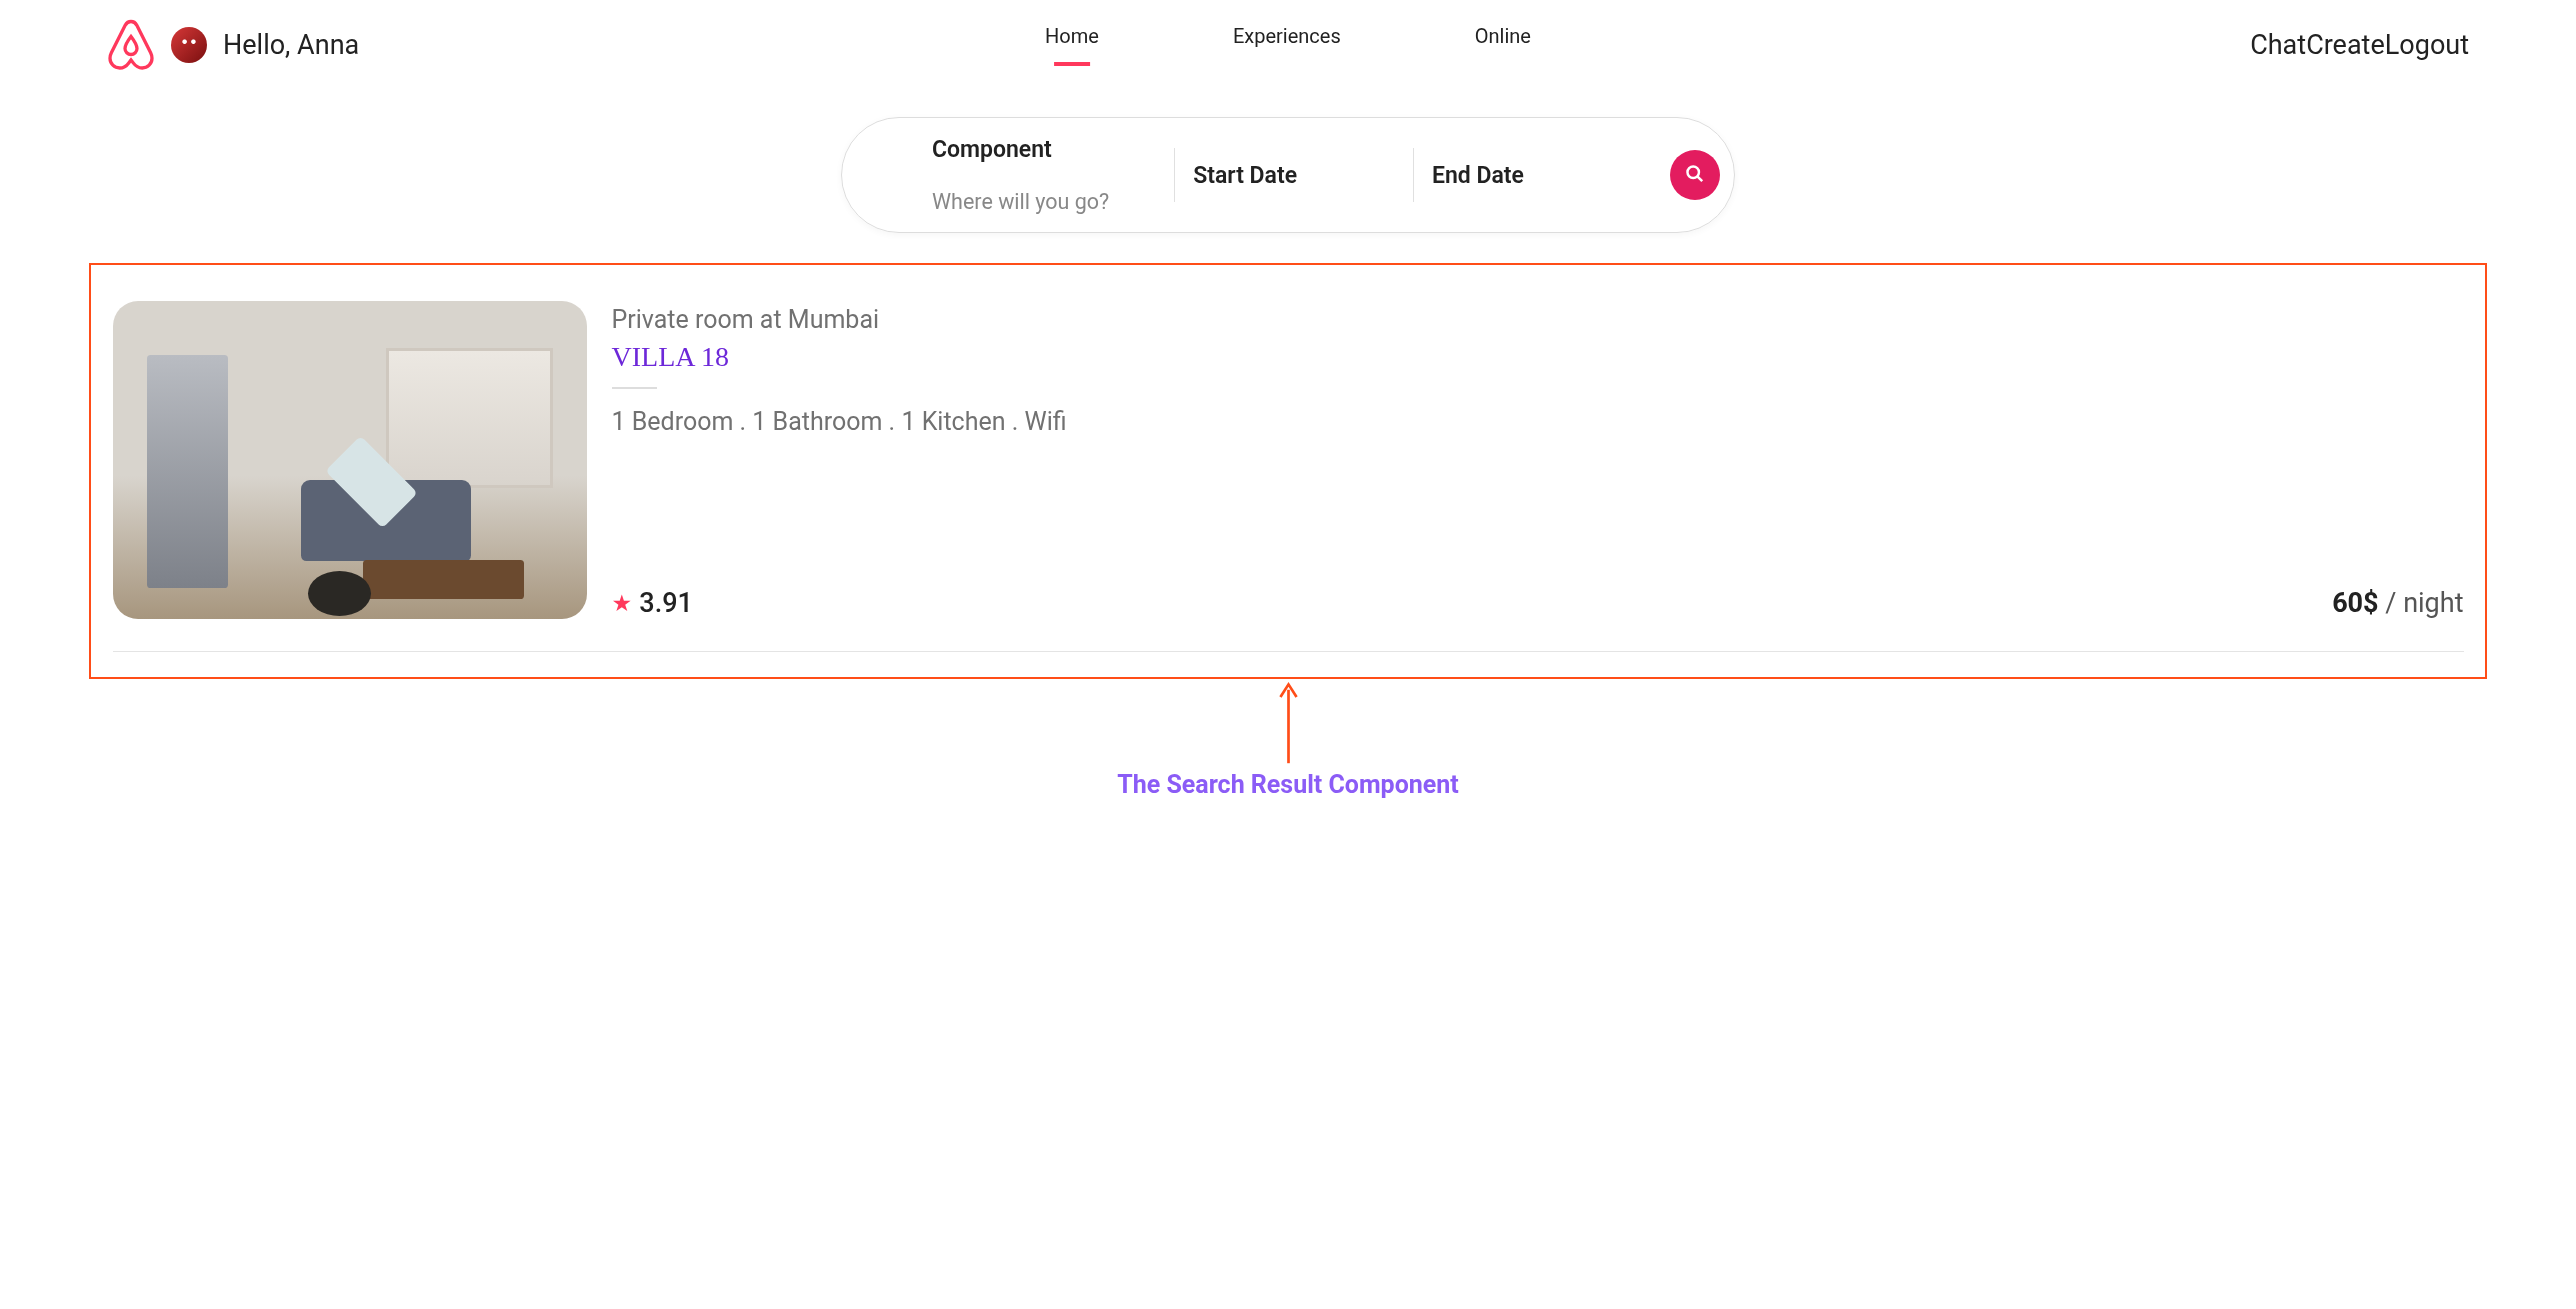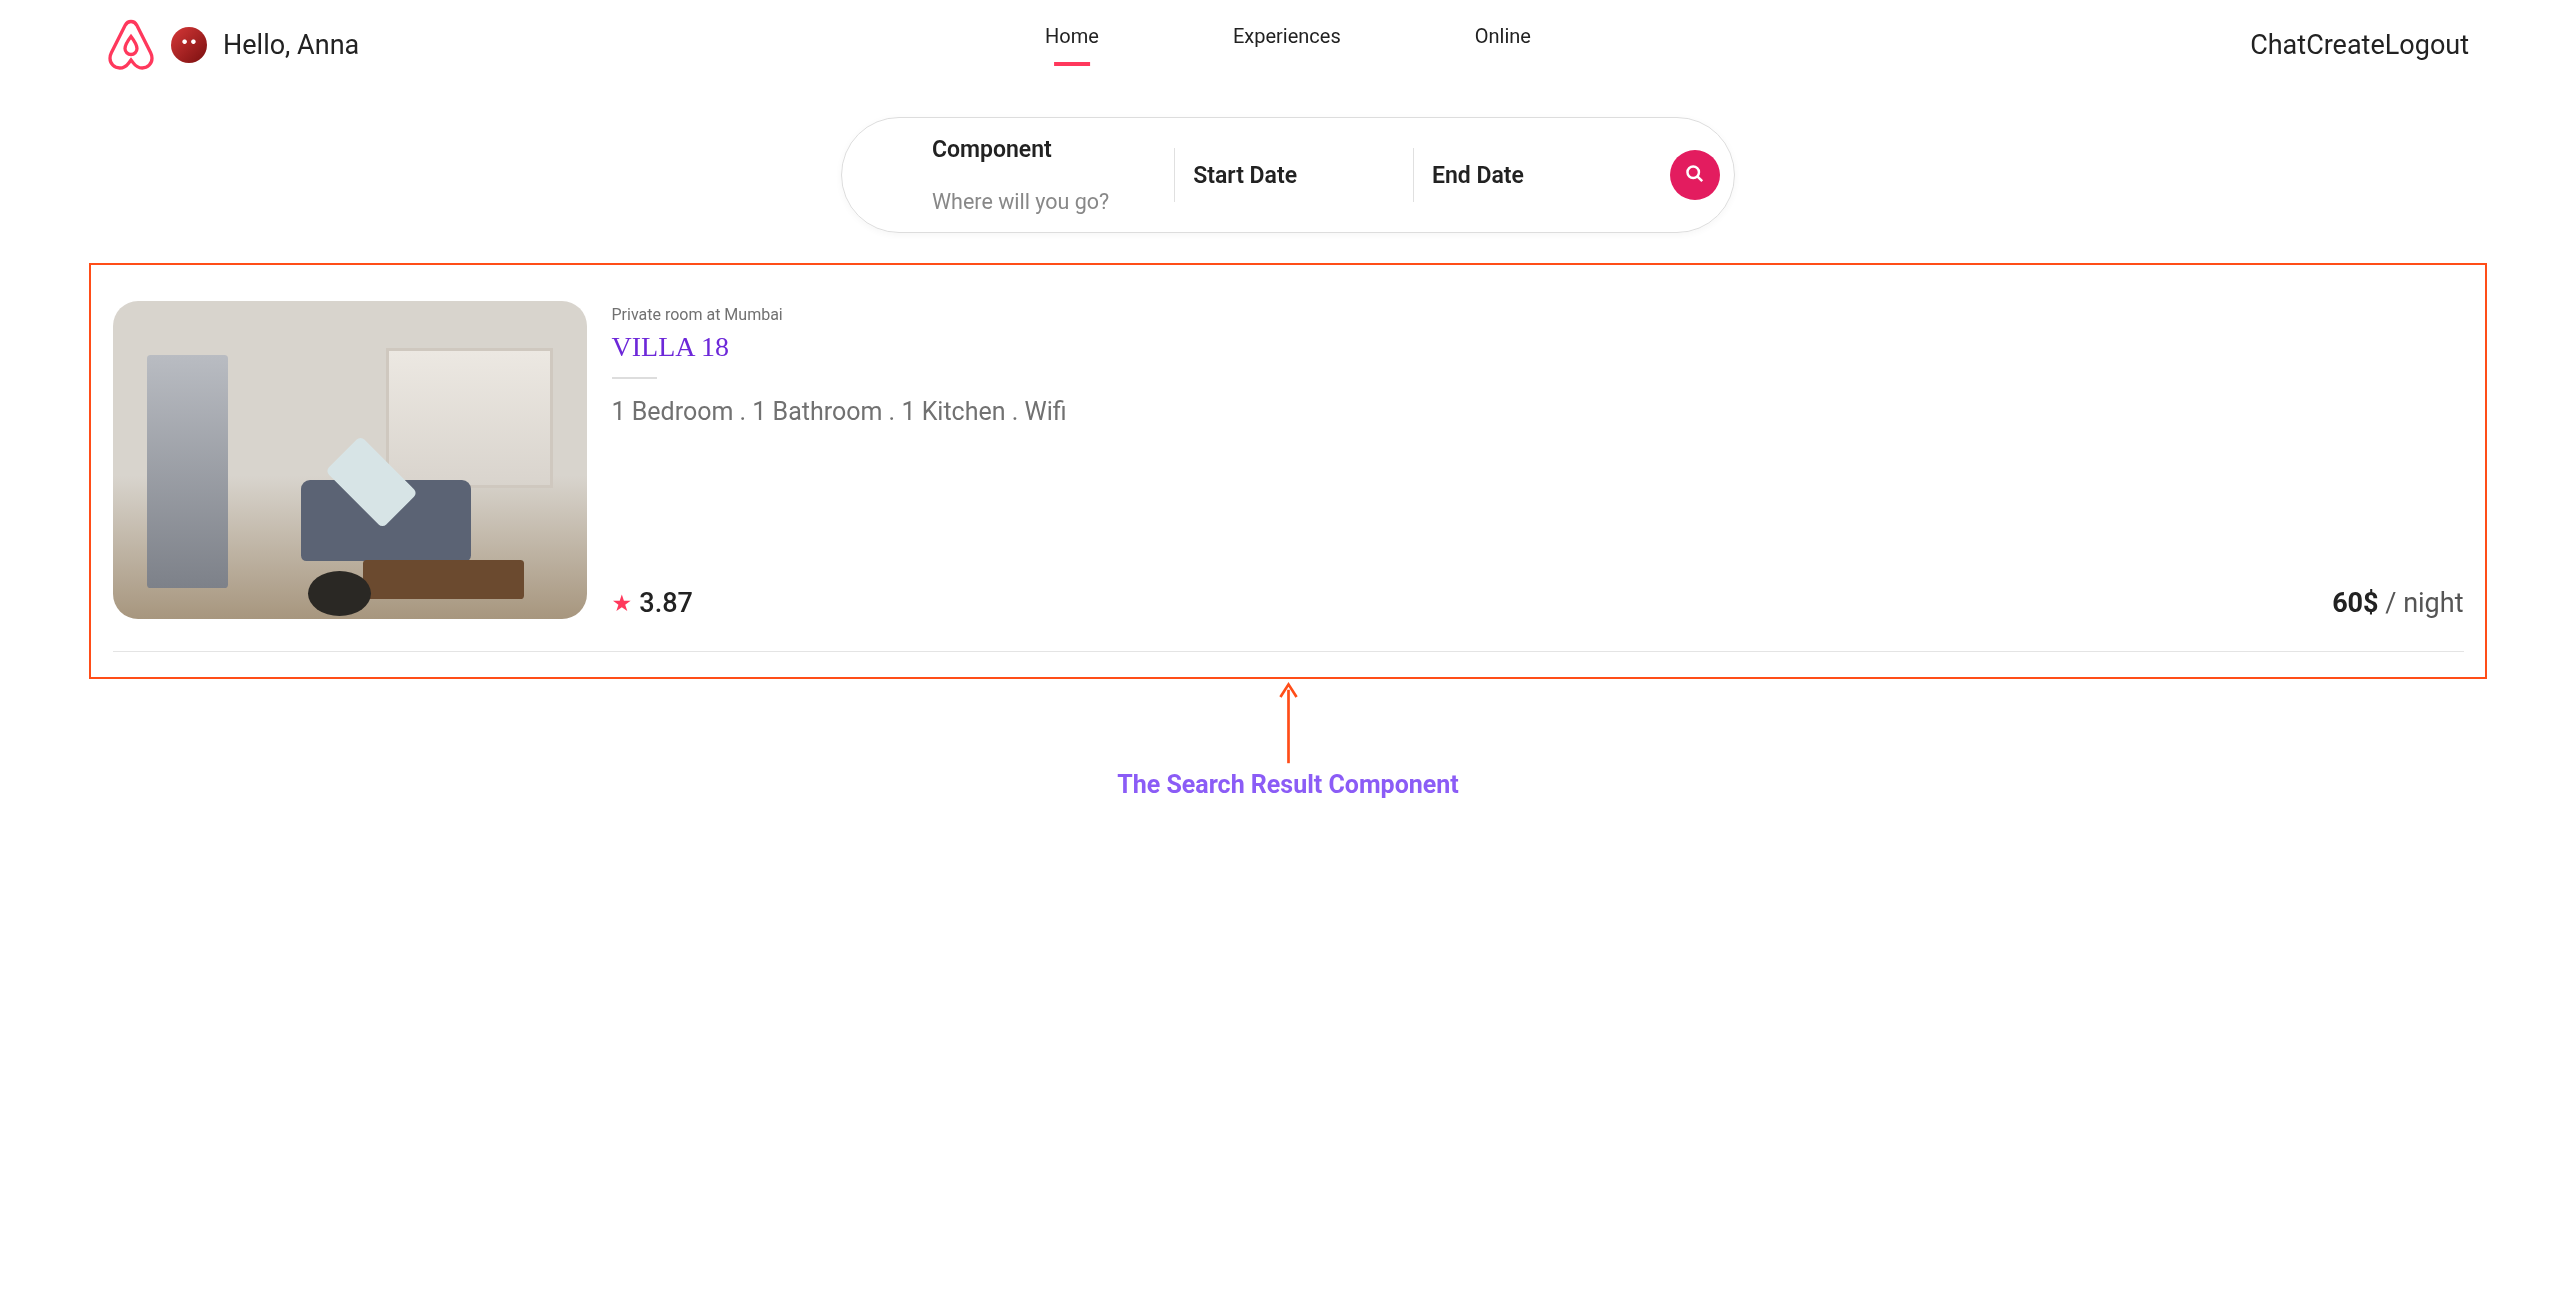--- a/index.html
+++ b/index.html
@@ -205,21 +205,21 @@
   width:63px; height:45px;
   background:#2a2824;
   border-radius:50%;
 }
 .card-body {
   flex: 1;
   display: flex;
   flex-direction: column;
 }
 .subtype {
-  font-size: 16px;
+  font-size: 25px;
   color: #717171;
   margin-top: 3.6px;
 }
 .listing-title {
   font-size: 28px;
   color: #6d28d9;
   margin-top: 7.2px;
   font-family: Liberation Serif, serif;
 }
 .divider-short {
@@ -326,21 +326,21 @@
       <div class="thumb-pouf"></div>
     </div>
     <div class="card-body">
       <div class="subtype">Private room at Mumbai</div>
       <div class="listing-title">VILLA 18</div>
       <div class="divider-short"></div>
       <div class="amenities">1 Bedroom . 1 Bathroom . 1 Kitchen . Wifi</div>
       <div class="card-bottom">
         <div class="rating">
           <span class="star">★</span>
-          <span>3.87</span>
+          <span>3.91</span>
         </div>
         <div class="price">
           <span class="amt">60$</span><span class="unit"> / night</span>
         </div>
       </div>
     </div>
   </div>
 </div>
 
 <div class="annotation-arrow">

